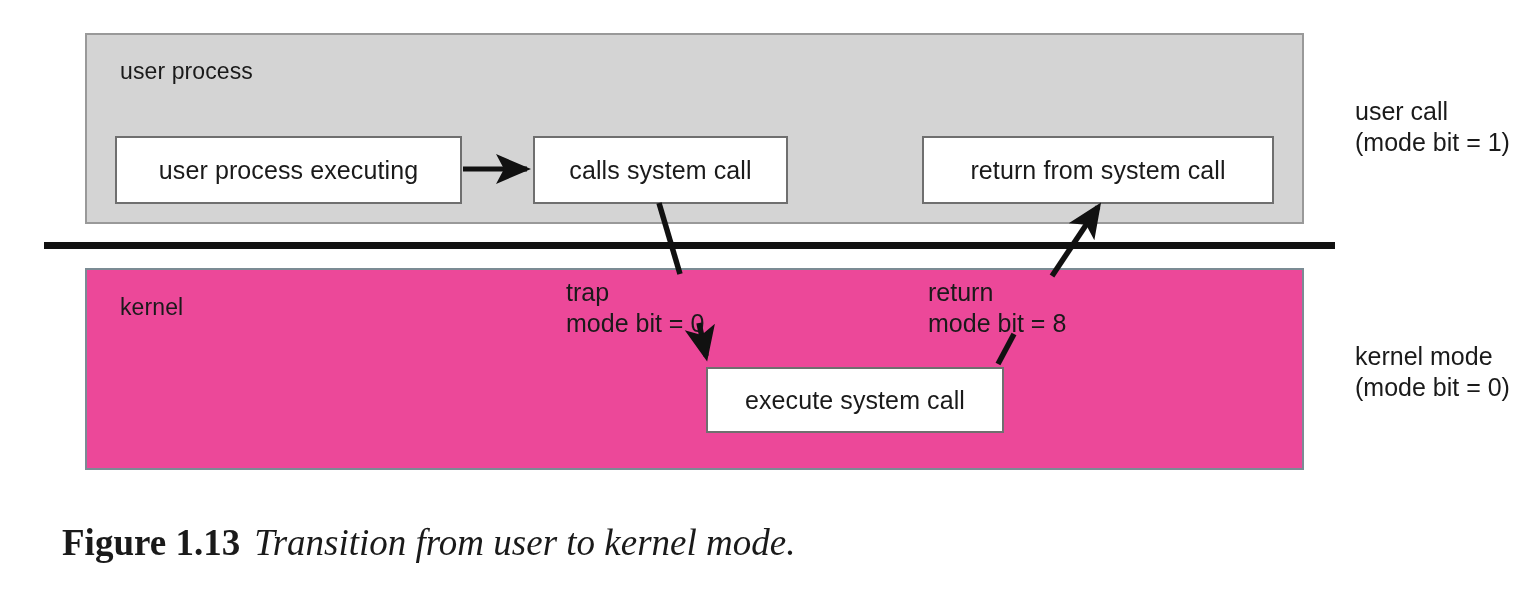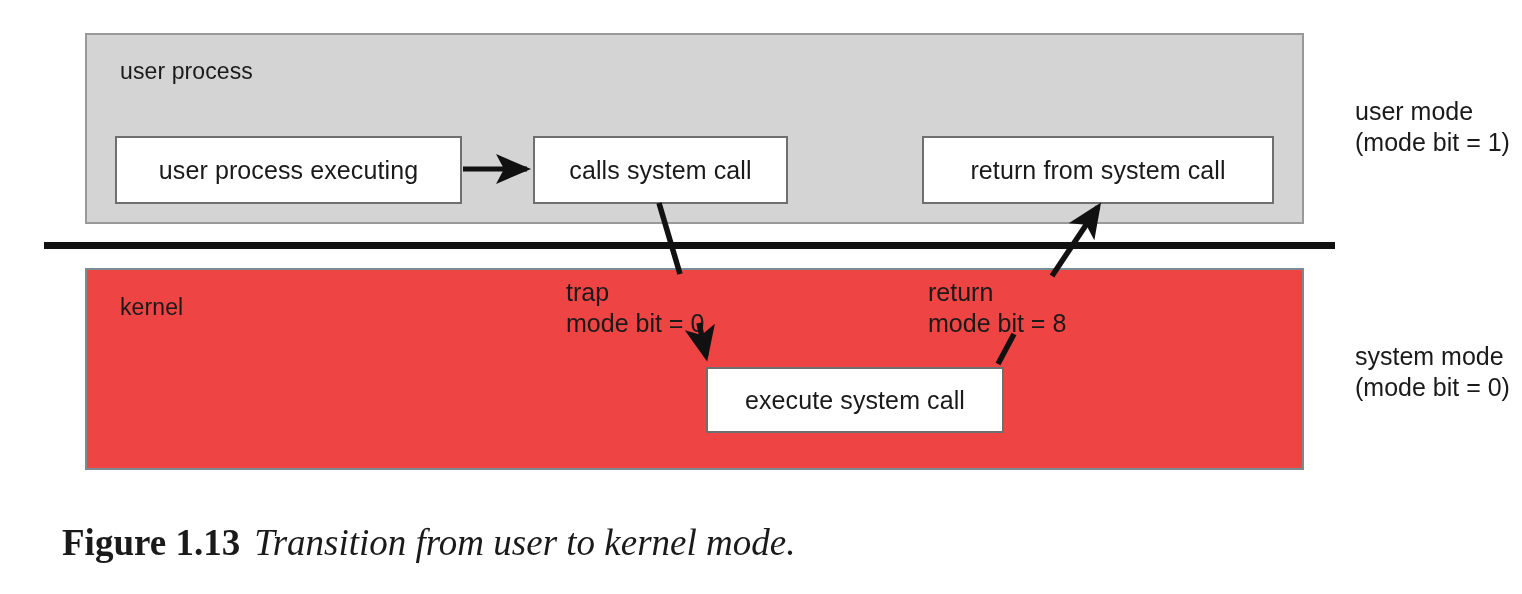--- a/index.html
+++ b/index.html
@@ -33,21 +33,21 @@
     width: 1219px;
     height: 191px;
     background: #d4d4d4;
     border-color: #999999;
   }
   #kernel-band {
     left: 85px;
     top: 268px;
     width: 1219px;
     height: 202px;
-    background: #ef4444;
+    background: #ec4899;
     border-color: #7b8b94;
   }
   .band-label {
     position: absolute;
     font-size: 23px;
     line-height: 1;
     letter-spacing: .1px;
     white-space: nowrap;
   }
   #user-band-label { left: 33px; top: 25px; }
@@ -169,26 +169,26 @@
     <div>trap</div>
     <div>mode bit = 0</div>
   </div>
 
   <div id="return-label" class="edge-label">
     <div>return</div>
     <div>mode bit = 8</div>
   </div>
 
   <div id="user-mode-annotation" class="side-label">
-    <div>user mode</div>
+    <div>user call</div>
     <div>(mode bit = 1)</div>
   </div>
 
   <div id="kernel-mode-annotation" class="side-label">
-    <div>system mode</div>
+    <div>kernel mode</div>
     <div>(mode bit = 0)</div>
   </div>
 
   <svg id="arrow-layer" viewBox="0 0 1522 594">
     <defs>
       <marker id="head-right" markerWidth="9" markerHeight="9" refX="6.2" refY="3.2" orient="auto" markerUnits="strokeWidth">
         <path d="M0,0.2 L7,3.2 L0,6.2 L1.6,3.2 Z" fill="#111111"></path>
       </marker>
       <marker id="head-generic" markerWidth="8" markerHeight="8" refX="5.4" refY="2.9" orient="auto" markerUnits="strokeWidth">
         <path d="M0,0.1 L6.4,2.9 L0,5.7 L1.5,2.9 Z" fill="#111111"></path>

